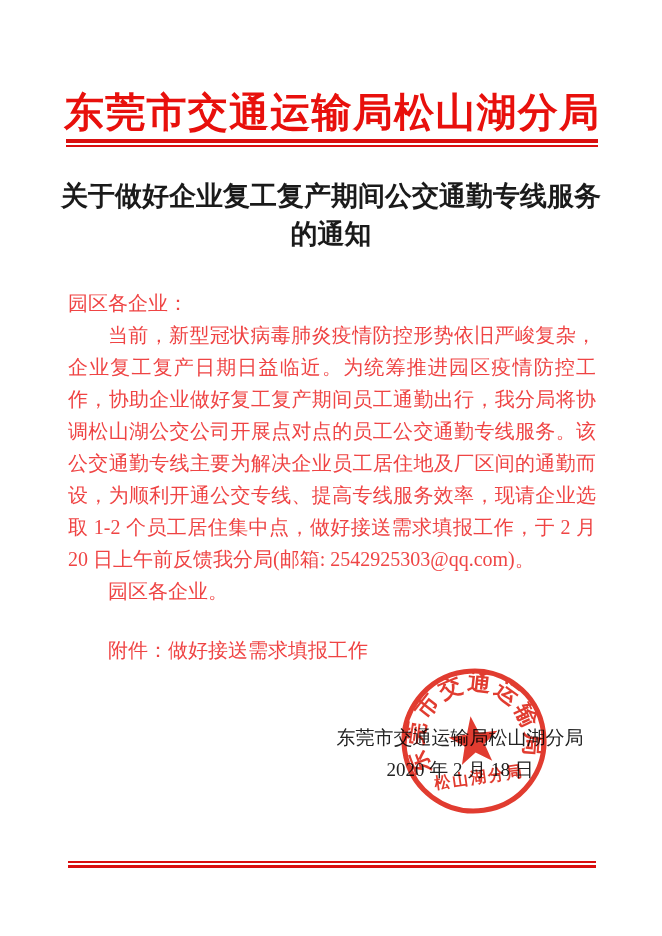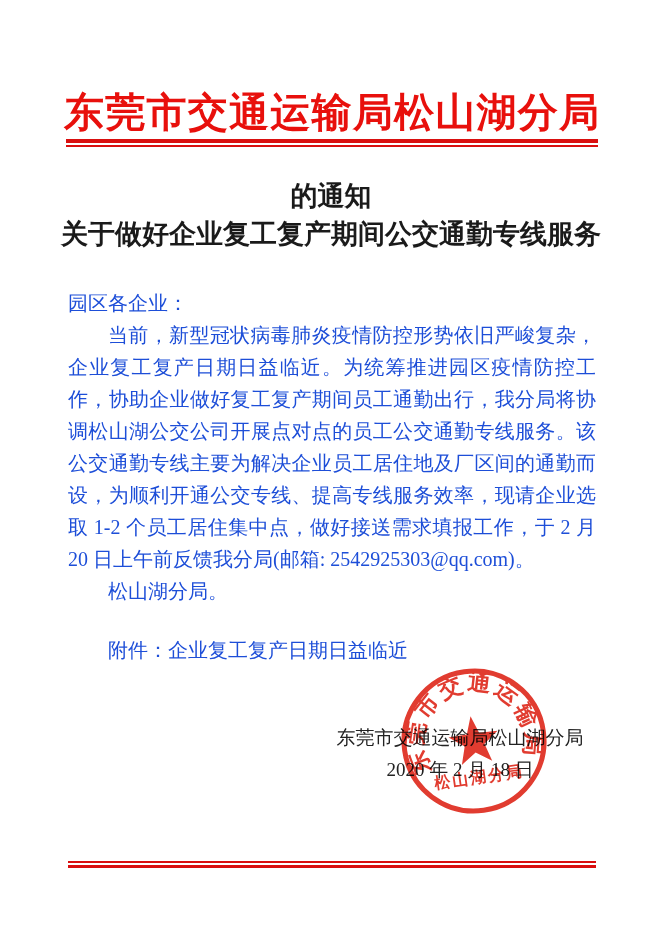--- a/index.html
+++ b/index.html
@@ -45,21 +45,21 @@
     color:#1a1a1a;
     font-size:27px;
     font-weight:bold;
     line-height:38px;
   }
 
   
   .body-text{
     position:absolute;
     top:287px;left:68px;right:66px;
-    color:#1d4ed8;
+    color:#ef4444;
     font-size:20px;
     line-height:32px;
     text-align:justify;
   }
   .body-text p{margin:0;}
   .body-text .indent{text-indent:2em;}
   .body-text .attachment{margin-top:27px;}
 
   
   .signature-block{
@@ -111,29 +111,29 @@
 
   <div class="letterhead">东莞市交通运输局松山湖分局</div>
 
   <div class="rule-top">
     <div class="thick"></div>
     <div class="gap"></div>
     <div class="thin"></div>
   </div>
 
   <div class="doc-title">
+    <div>关于做好企业复工复产期间公交通勤专线服务</div>
     <div>的通知</div>
-    <div>关于做好企业复工复产期间公交通勤专线服务</div>
   </div>
 
   <div class="body-text">
     <p class="salutation">园区各企业：</p>
     <p class="indent">当前，新型冠状病毒肺炎疫情防控形势依旧严峻复杂，企业复工复产日期日益临近。为统筹推进园区疫情防控工作，协助企业做好复工复产期间员工通勤出行，我分局将协调松山湖公交公司开展点对点的员工公交通勤专线服务。该公交通勤专线主要为解决企业员工居住地及厂区间的通勤而设，为顺利开通公交专线、提高专线服务效率，现请企业选取 1-2 个员工居住集中点，做好接送需求填报工作，于 2 月 20 日上午前反馈我分局(邮箱: 2542925303@qq.com)。</p>
-    <p class="indent">松山湖分局。</p>
-    <p class="indent attachment">附件：企业复工复产日期日益临近</p>
+    <p class="indent">园区各企业。</p>
+    <p class="indent attachment">附件：做好接送需求填报工作</p>
   </div>
 
   <div class="signature-block">
     <div>东莞市交通运输局松山湖分局</div>
     <div>2020 年 2 月 18 日</div>
   </div>
 
   <svg class="seal" viewBox="0 0 150 150" aria-hidden="true">
     <defs>
       <path id="sealArc" d="M 28.8 96.6 A 51 51 0 1 1 121.2 96.6" fill="none"></path>

